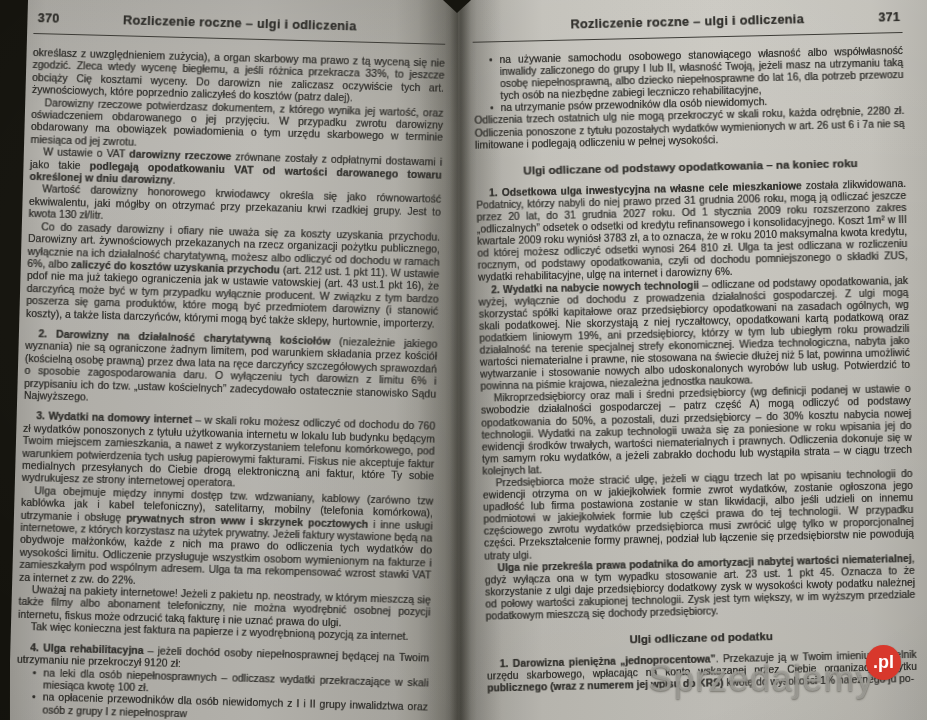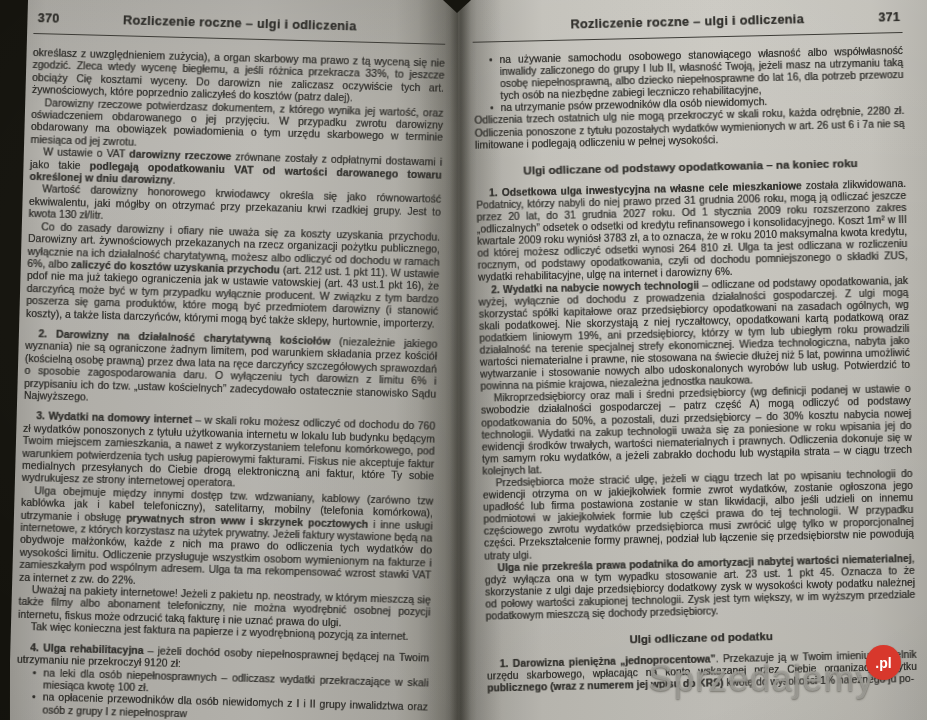--- a/index.html
+++ b/index.html
@@ -84,21 +84,21 @@
   .wm-text{
     font-size:37px;font-weight:400;letter-spacing:1px;
     color:rgba(236,236,232,0.42);
     text-shadow:0 1px 2px rgba(70,68,60,0.55), 0 0 1px rgba(90,88,80,0.8);
   }
   .wm-badge{
     position:absolute;right:-26px;top:-13px;
     width:35px;height:35px;border-radius:50%;
     background:#d8382c;color:#fff;
     display:flex;align-items:center;justify-content:center;
-    font-size:14px;font-weight:700;
+    font-size:18px;font-weight:700;
     box-shadow:0 1px 2px rgba(40,20,15,0.4);
   }
 </style>
 </head>
 <body>
 
 <div class="photo">
 
   <div class="page page-left"></div>
   <div class="page page-right"></div>

